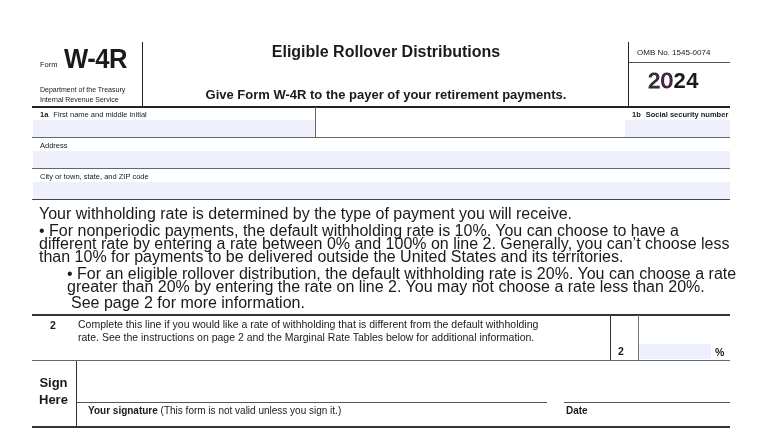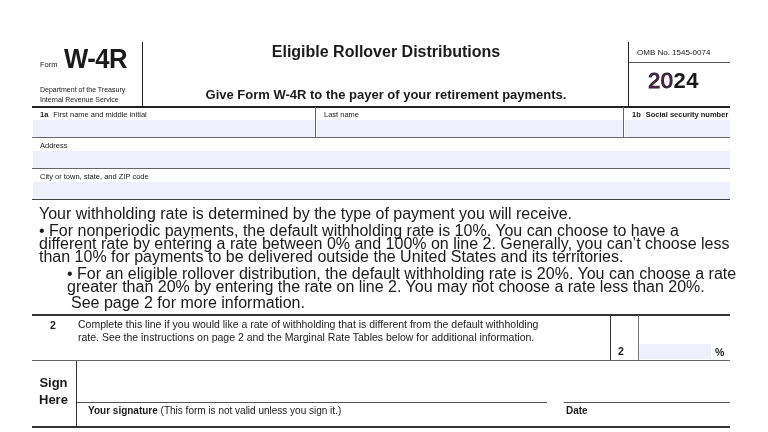--- a/index.html
+++ b/index.html
@@ -85,24 +85,20 @@
 <div class="abs omb">OMB No. 1545-0074</div>
 <div class="abs omb-line"></div>
 <div class="abs year"><span class="outline">20</span><span>24</span></div>
 <div class="abs header-bottom"></div>
 
 <div class="abs field-row row1">
   <div class="cell cell-first">
     <span class="field-label"><b>1a</b><span>First name and middle initial</span></span>
     <input class="field-input" type="text" value="" style="">
   </div>
-  <div class="cell cell-last">
-    <span class="field-label">Last name</span>
-    <input class="field-input" type="text" value="" style="">
-  </div>
   <div class="cell cell-ssn">
     <span class="field-label" style="font-weight:bold"><b>1b</b><span>Social security number</span></span>
     <input class="field-input" type="text" value="" style="">
   </div>
 </div>
 
 <div class="abs field-row row-addr">
   <span class="field-label">Address</span>
   <input class="field-input" type="text" value="" style="">
 </div>

